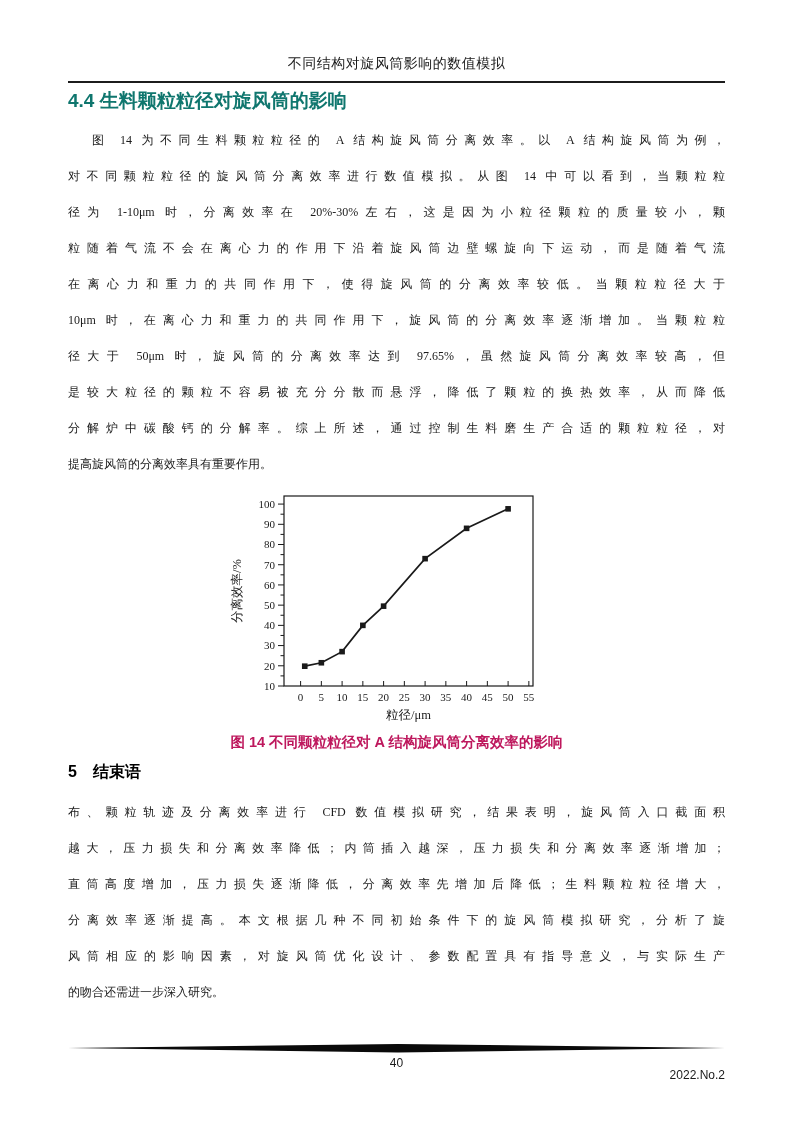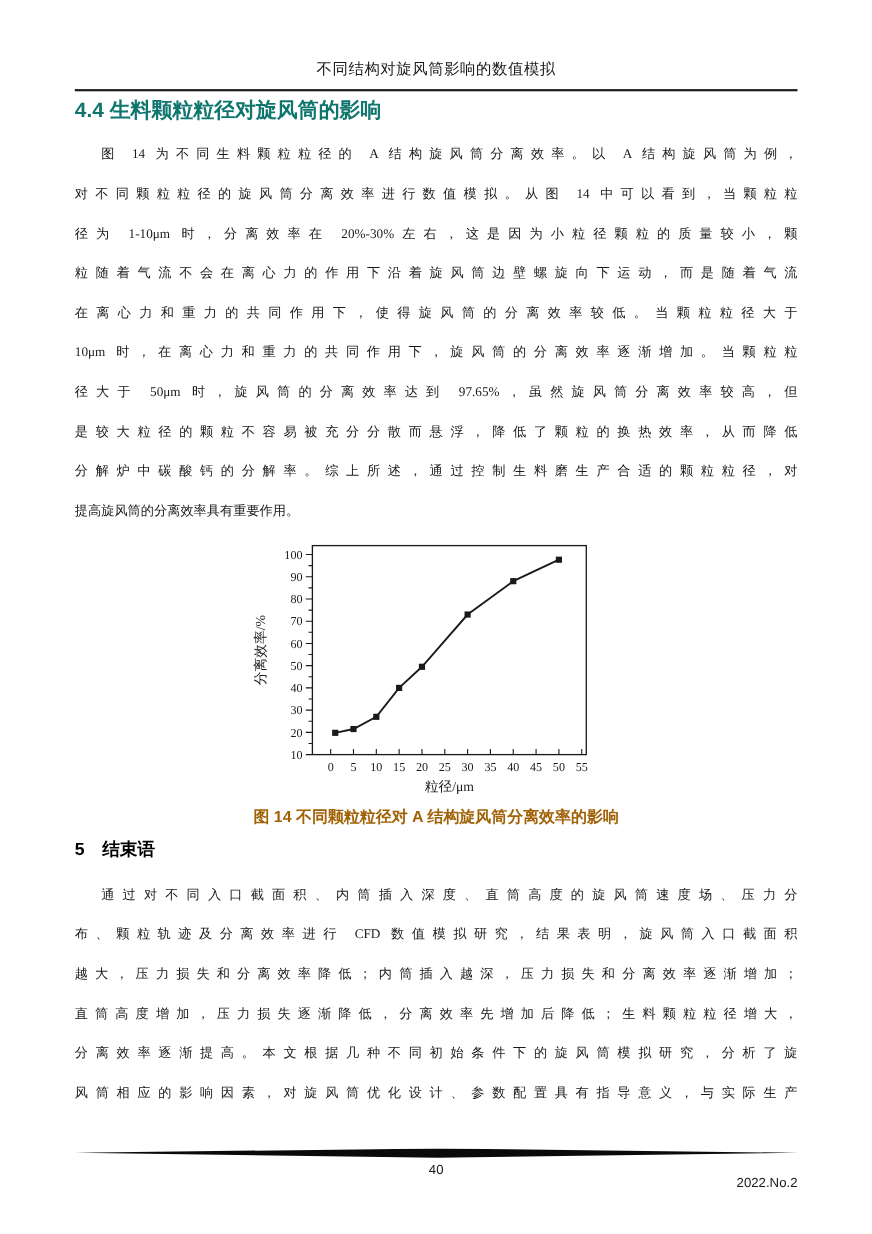--- a/index.html
+++ b/index.html
@@ -57,21 +57,21 @@
   .para .line.last { text-align-last: left; }
   
   .figure-block { margin-top: 4px; text-align: center; }
   .figure-block svg { display: inline-block; }
   .fig-caption {
     font-family: "Liberation Sans", sans-serif;
     font-weight: bold;
     font-size: 14.5px;
     line-height: 20px;
     text-align: center;
-    color: #a16207;
+    color: #be185d;
     margin-top: 2px;
   }
   .chart-tick {
     font-family: "Liberation Serif", serif;
     font-size: 11px;
     fill: #1a1a1a;
   }
   .chart-axis-label {
     font-family: "Liberation Serif", serif;
     font-size: 12.5px;
@@ -187,26 +187,26 @@
         <text x="14" y="105" text-anchor="middle" class="chart-axis-label" transform="rotate(-90 14 105)">分离效率/%</text>
       </svg>
     <div class="fig-caption">图 14 不同颗粒粒径对 A 结构旋风筒分离效率的影响</div>
   </div>
 
   <div class="sec-heading-2">
     <span class="sec-num">5</span><span>结束语</span>
   </div>
 
   <div class="para">
-      <div class="line first">通过对不同入口截面积、内筒插入深度、直筒高度的旋风筒速度场、压力分</div>
       <div class="line">布、颗粒轨迹及分离效率进行 CFD 数值模拟研究，结果表明，旋风筒入口截面积</div>
       <div class="line">越大，压力损失和分离效率降低；内筒插入越深，压力损失和分离效率逐渐增加；</div>
       <div class="line">直筒高度增加，压力损失逐渐降低，分离效率先增加后降低；生料颗粒粒径增大，</div>
       <div class="line">分离效率逐渐提高。本文根据几种不同初始条件下的旋风筒模拟研究，分析了旋</div>
       <div class="line">风筒相应的影响因素，对旋风筒优化设计、参数配置具有指导意义，与实际生产</div>
+      <div class="line last">的吻合还需进一步深入研究。</div>
     </div>
 
   <div class="footer">
     <svg class="footer-bar" viewBox="0 0 657 9" preserveAspectRatio="none">
       <polygon points="0,4 330,0 657,4 330,8.6" fill="#0a0a0a"></polygon>
     </svg>
     <div class="footer-row">
       <span>40</span>
       <span class="footer-issue">2022.No.2</span>
     </div>

